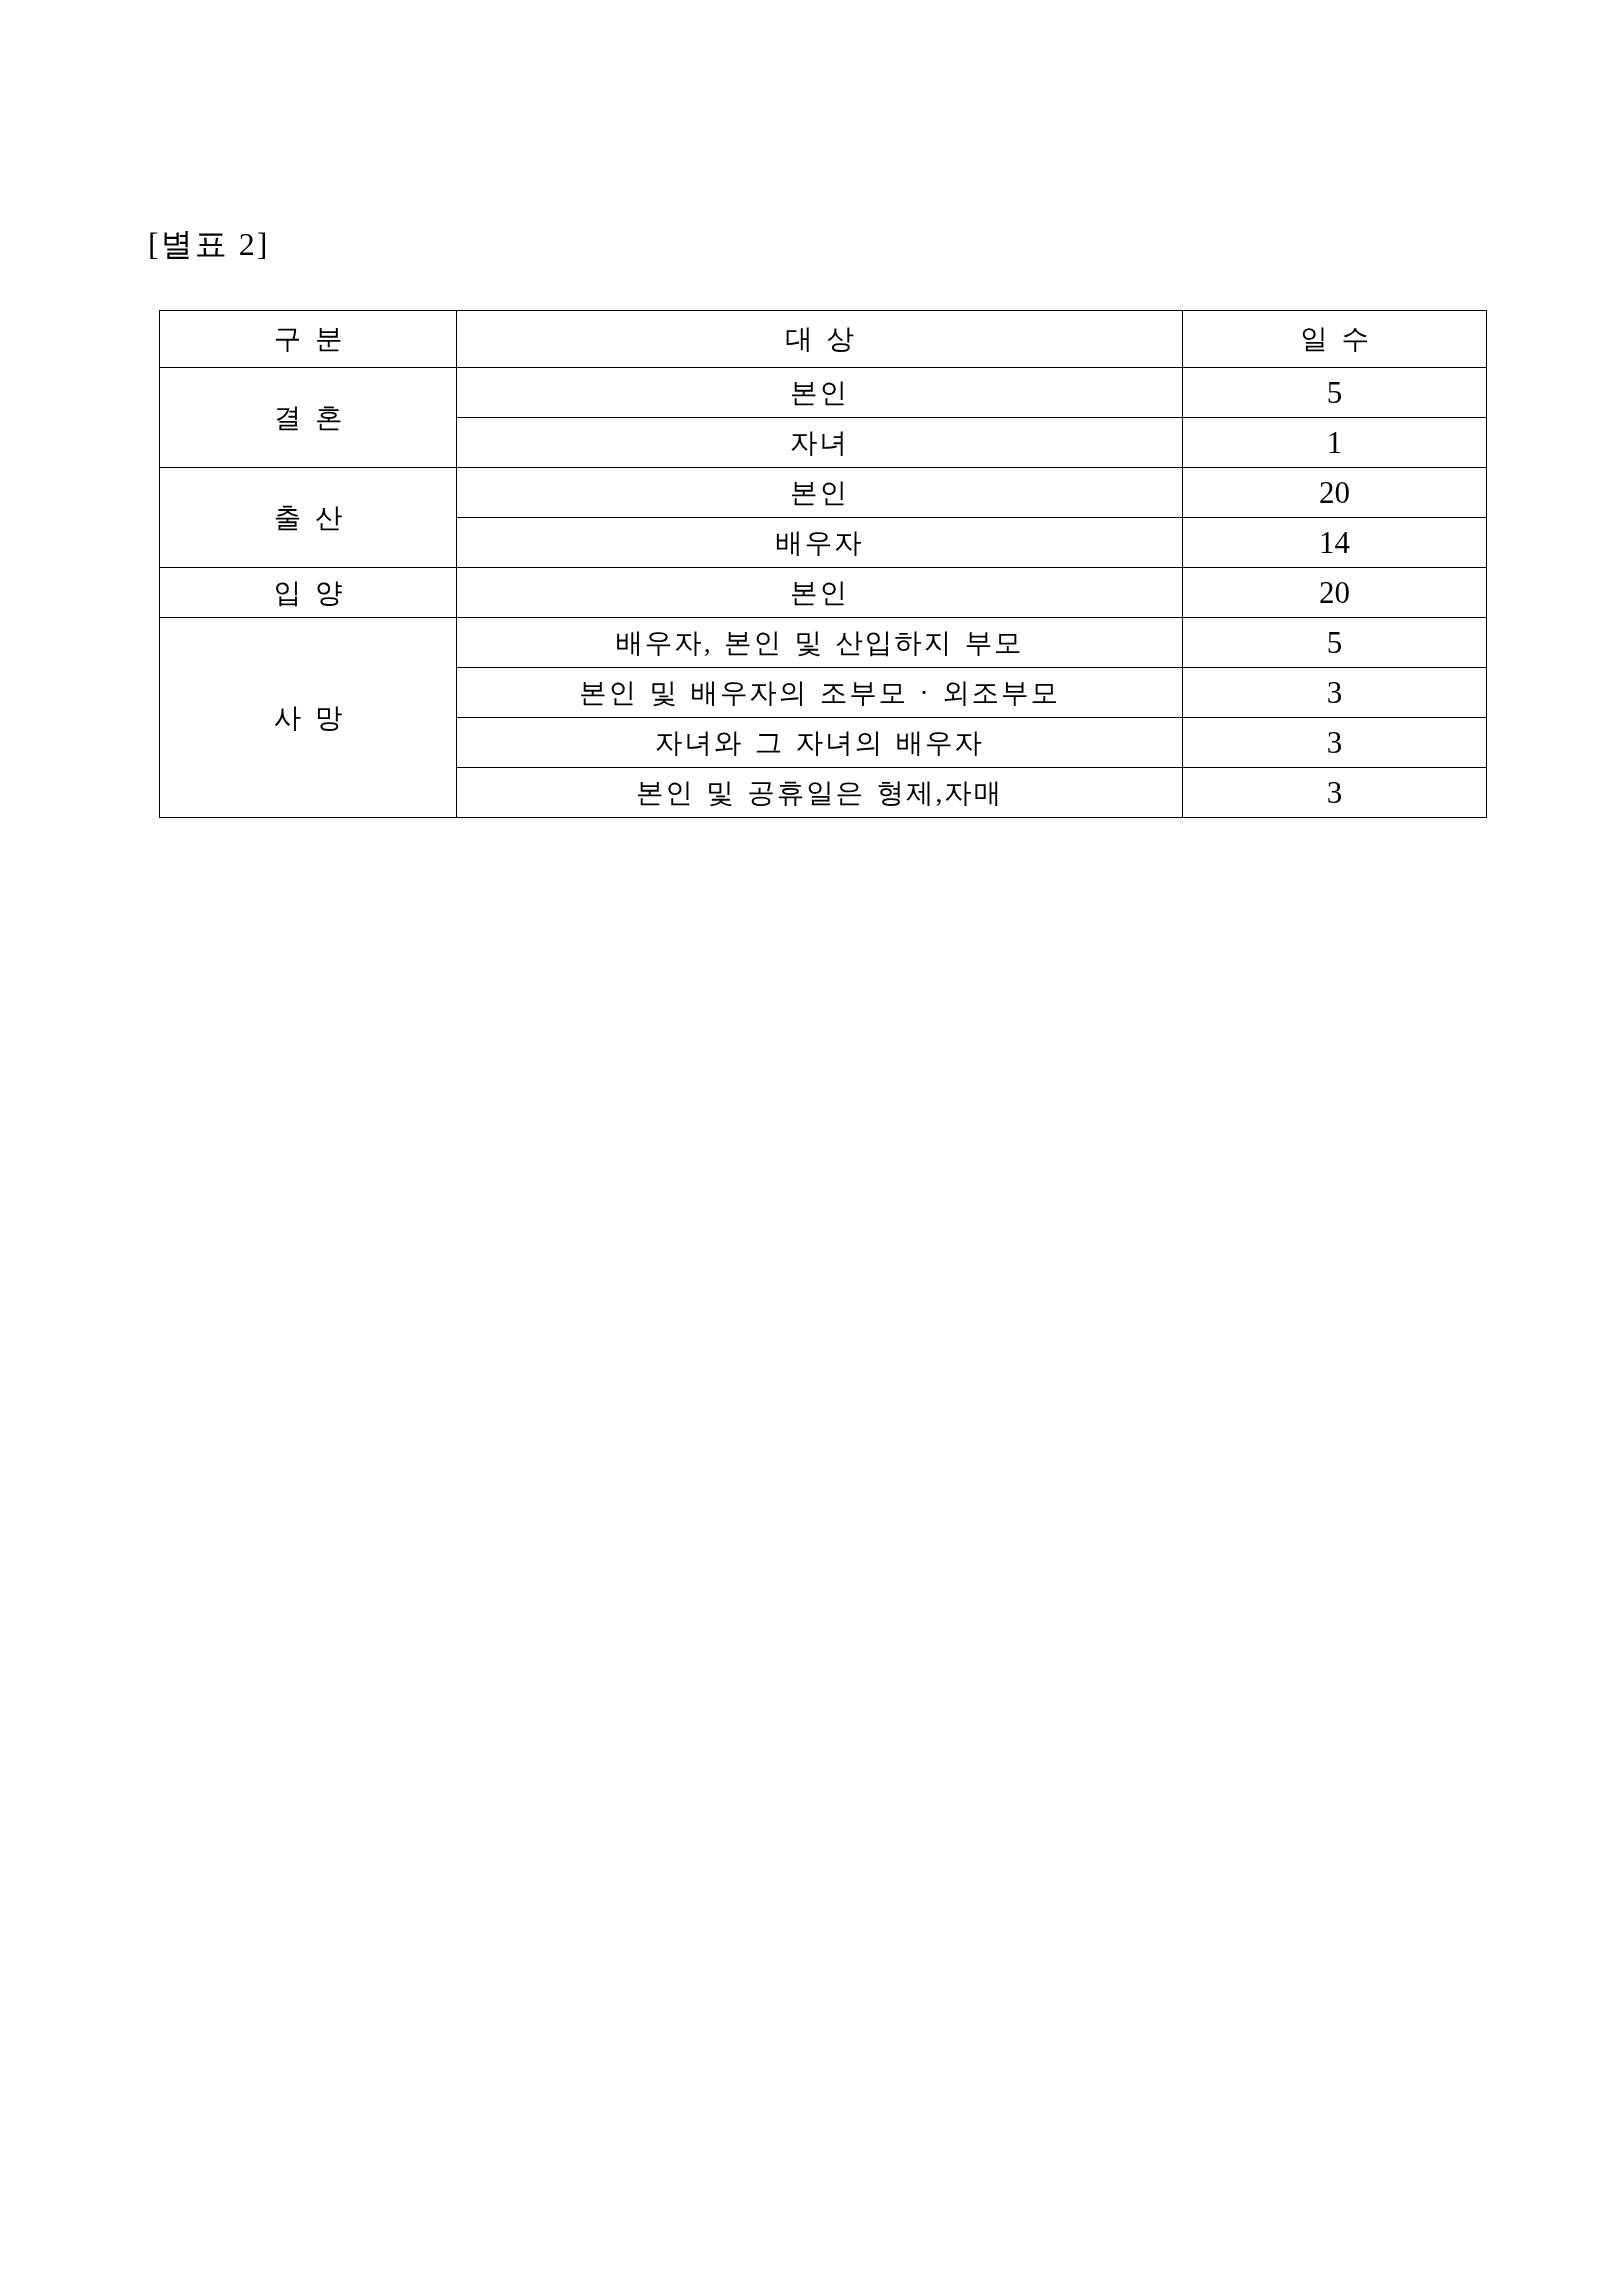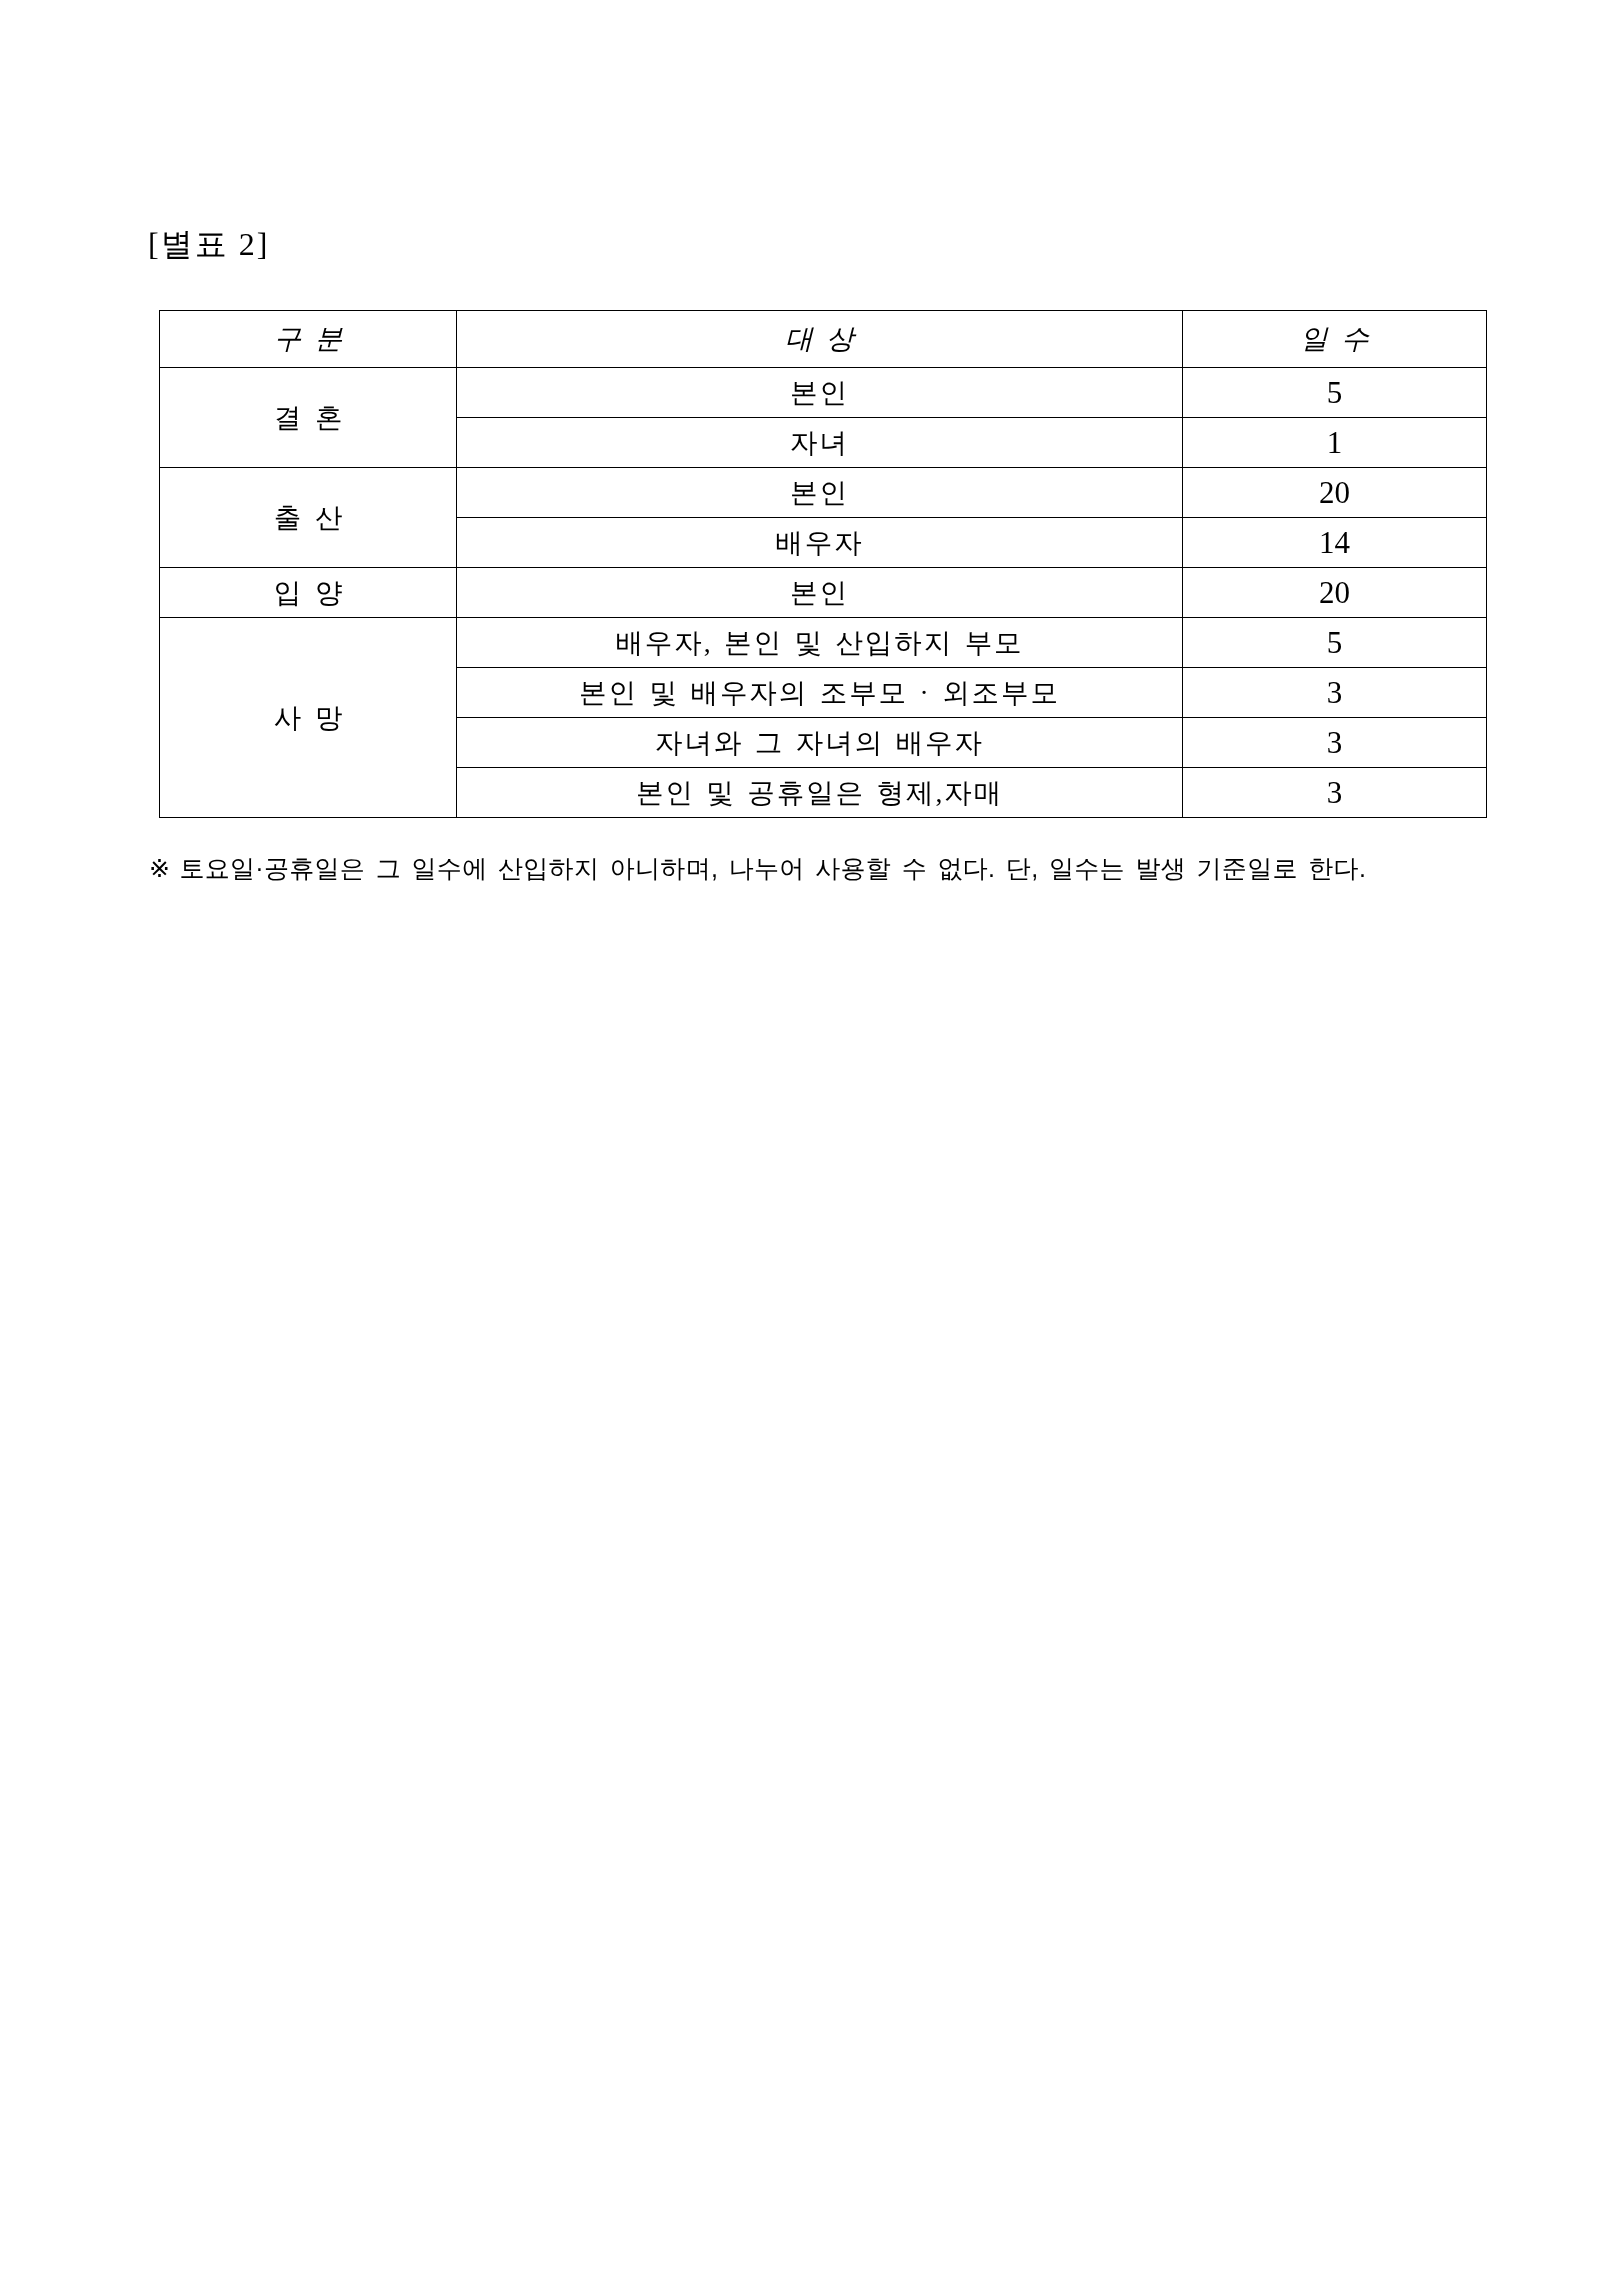--- a/index.html
+++ b/index.html
@@ -39,21 +39,21 @@
   table.leave-table col.c3 { width: 304px; }
   table.leave-table th,
   table.leave-table td {
     border: 1.3px solid #000000;
     vertical-align: middle;
     padding: 0;
     font-weight: normal;
     overflow: hidden;
     white-space: nowrap;
   }
-  table.leave-table thead tr { height: 57px; font-style: italic; }
+  table.leave-table thead tr { height: 57px; }
   table.leave-table tbody tr { height: 50px; }
   .spread {
     text-align: center;
     letter-spacing: 0.5em;
     text-indent: 0.5em;
   }
   td.target {
     text-align: center;
     padding-left: 11px;
     letter-spacing: 0.07em;
@@ -134,18 +134,15 @@
         <td class="target">자녀와 그 자녀의 배우자</td>
         <td class="days">3</td>
       </tr>
       <tr>
         <td class="target">본인 및 공휴일은 형제,자매</td>
         <td class="days">3</td>
       </tr>
     </tbody>
   </table>
 
-  <div class="footnote">
-    <span class="marker">※</span><span>토요일·공휴일은 그 일수에 산입하지 아니하며, 나누어 사용할 수 없다. 단, 일수는 발생 기준일로 한다.</span>
-  </div>
 
 </div>
 
 
 </body></html>

